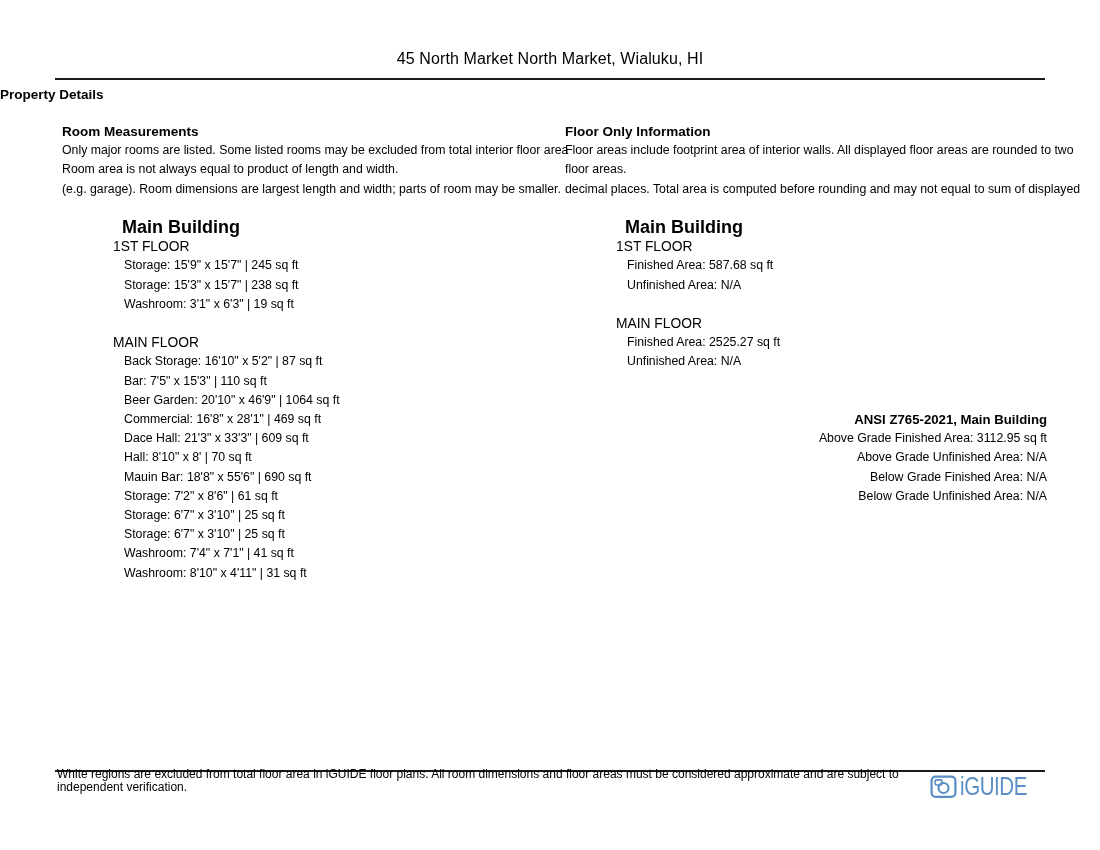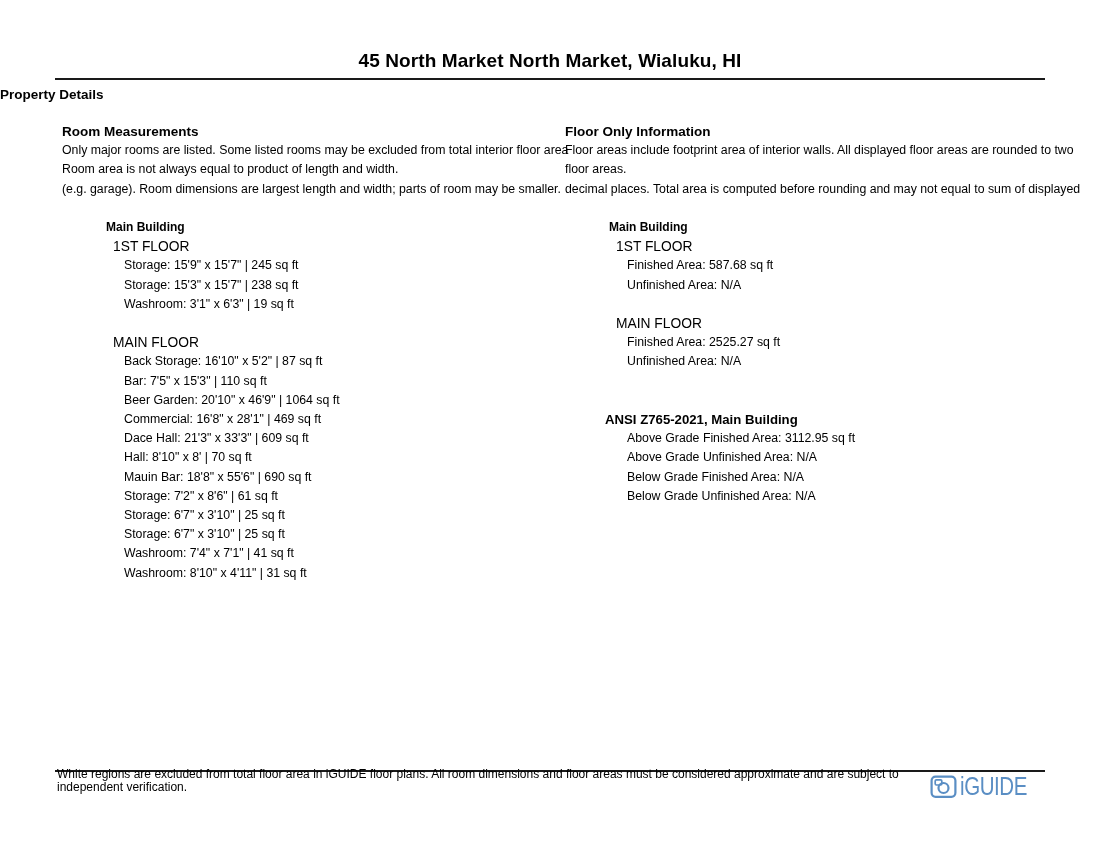--- a/index.html
+++ b/index.html
@@ -10,48 +10,48 @@
     color: #000000;
     overflow: hidden;
     position: relative;
   }
   .page { position: absolute; inset: 0; width: 1100px; height: 850px; background:#fff; }
 
   
   .doc-title {
     position: absolute; top: 50px; left: 0; width: 1100px;
     text-align: center;
-    font-size: 19px; font-weight: bold; letter-spacing: 0.1px;
+    font-size: 16px; font-weight: normal; letter-spacing: 0.1px;
   }
   .header-rule {
     position: absolute; top: 78px; left: 55px; width: 990px; height: 2px;
     background: #1a1a1a;
   }
   .doc-subtitle {
     position: absolute; top: 87px; left: 0; width: 1100px;
     font-size: 13.5px; font-weight: bold;
   }
 
   
   .column { position: absolute; top: 122px; }
   .column.left  { left: 62px;  width: 482px; }
   .column.right { left: 565px; width: 482px; }
 
   .section-heading { font-size: 13.5px; font-weight: bold; line-height: 19.2px; }
   .section-desc    { font-size: 12.3px; line-height: 19.2px; }
   .section-desc .desc-line { white-space: nowrap; }
 
   .building-block { margin-top: 19.2px; }
-  .building-name  { font-size: 12px; font-weight: bold; line-height: 19.2px; margin-left: 44px; }
+  .building-name  { font-size: 18px; font-weight: bold; line-height: 19.2px; margin-left: 60px; }
   .floor-group  { }
   .floor-group + .floor-group { margin-top: 19.2px; }
   .floor-name { font-size: 13.8px; line-height: 19.2px; margin-left: 51px; }
   .detail-row { font-size: 12.3px; line-height: 19.2px; margin-left: 62px; white-space: nowrap; }
 
-  .ansi-block { margin-top: 38.4px; }
+  .ansi-block { margin-top: 38.4px; text-align: right; }
   .ansi-heading { font-size: 13.2px; font-weight: bold; line-height: 19.2px; margin-left: 40px; }
 
   
   .footer-rule {
     position: absolute; top: 770px; left: 55px; width: 990px; height: 2px;
     background: #1a1a1a;
   }
   .footer-disclaimer {
     position: absolute; top: 768px; left: 57px; width: 860px;
     font-size: 12px; line-height: 13px; color: #000;

